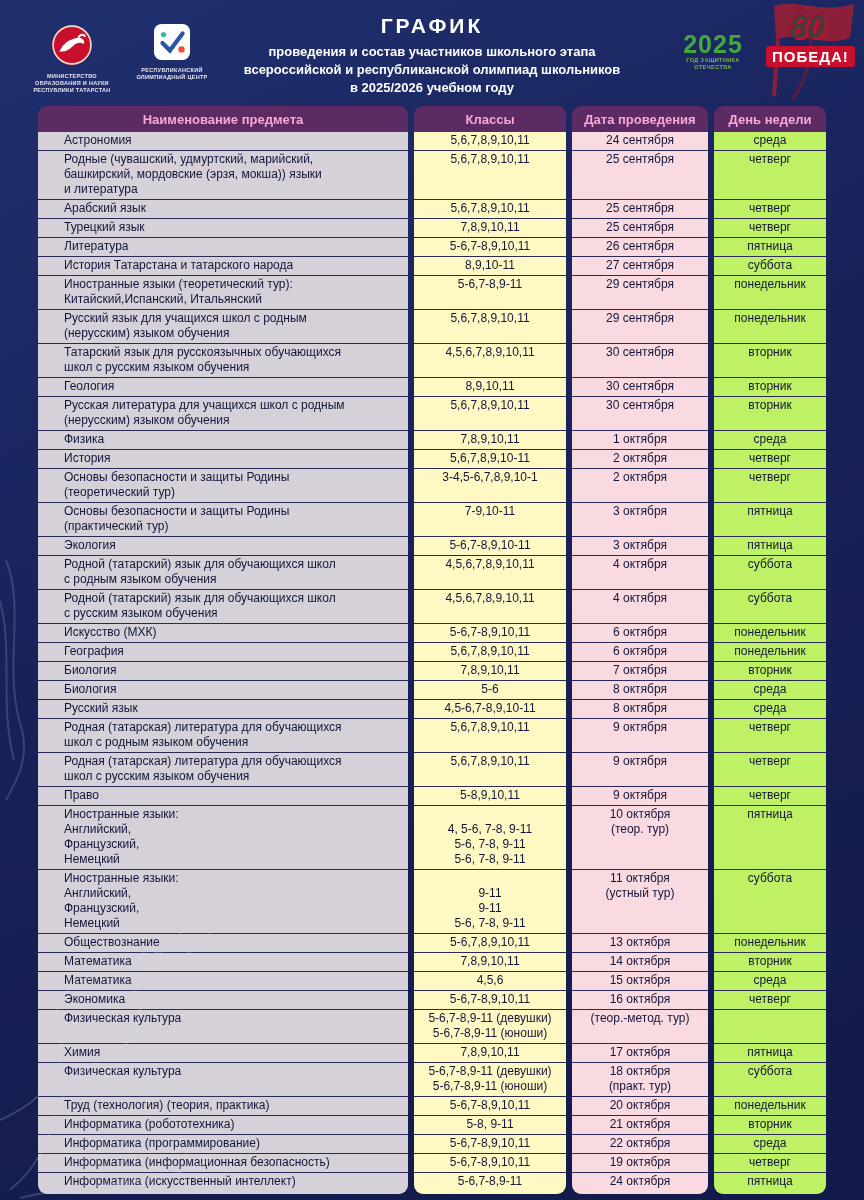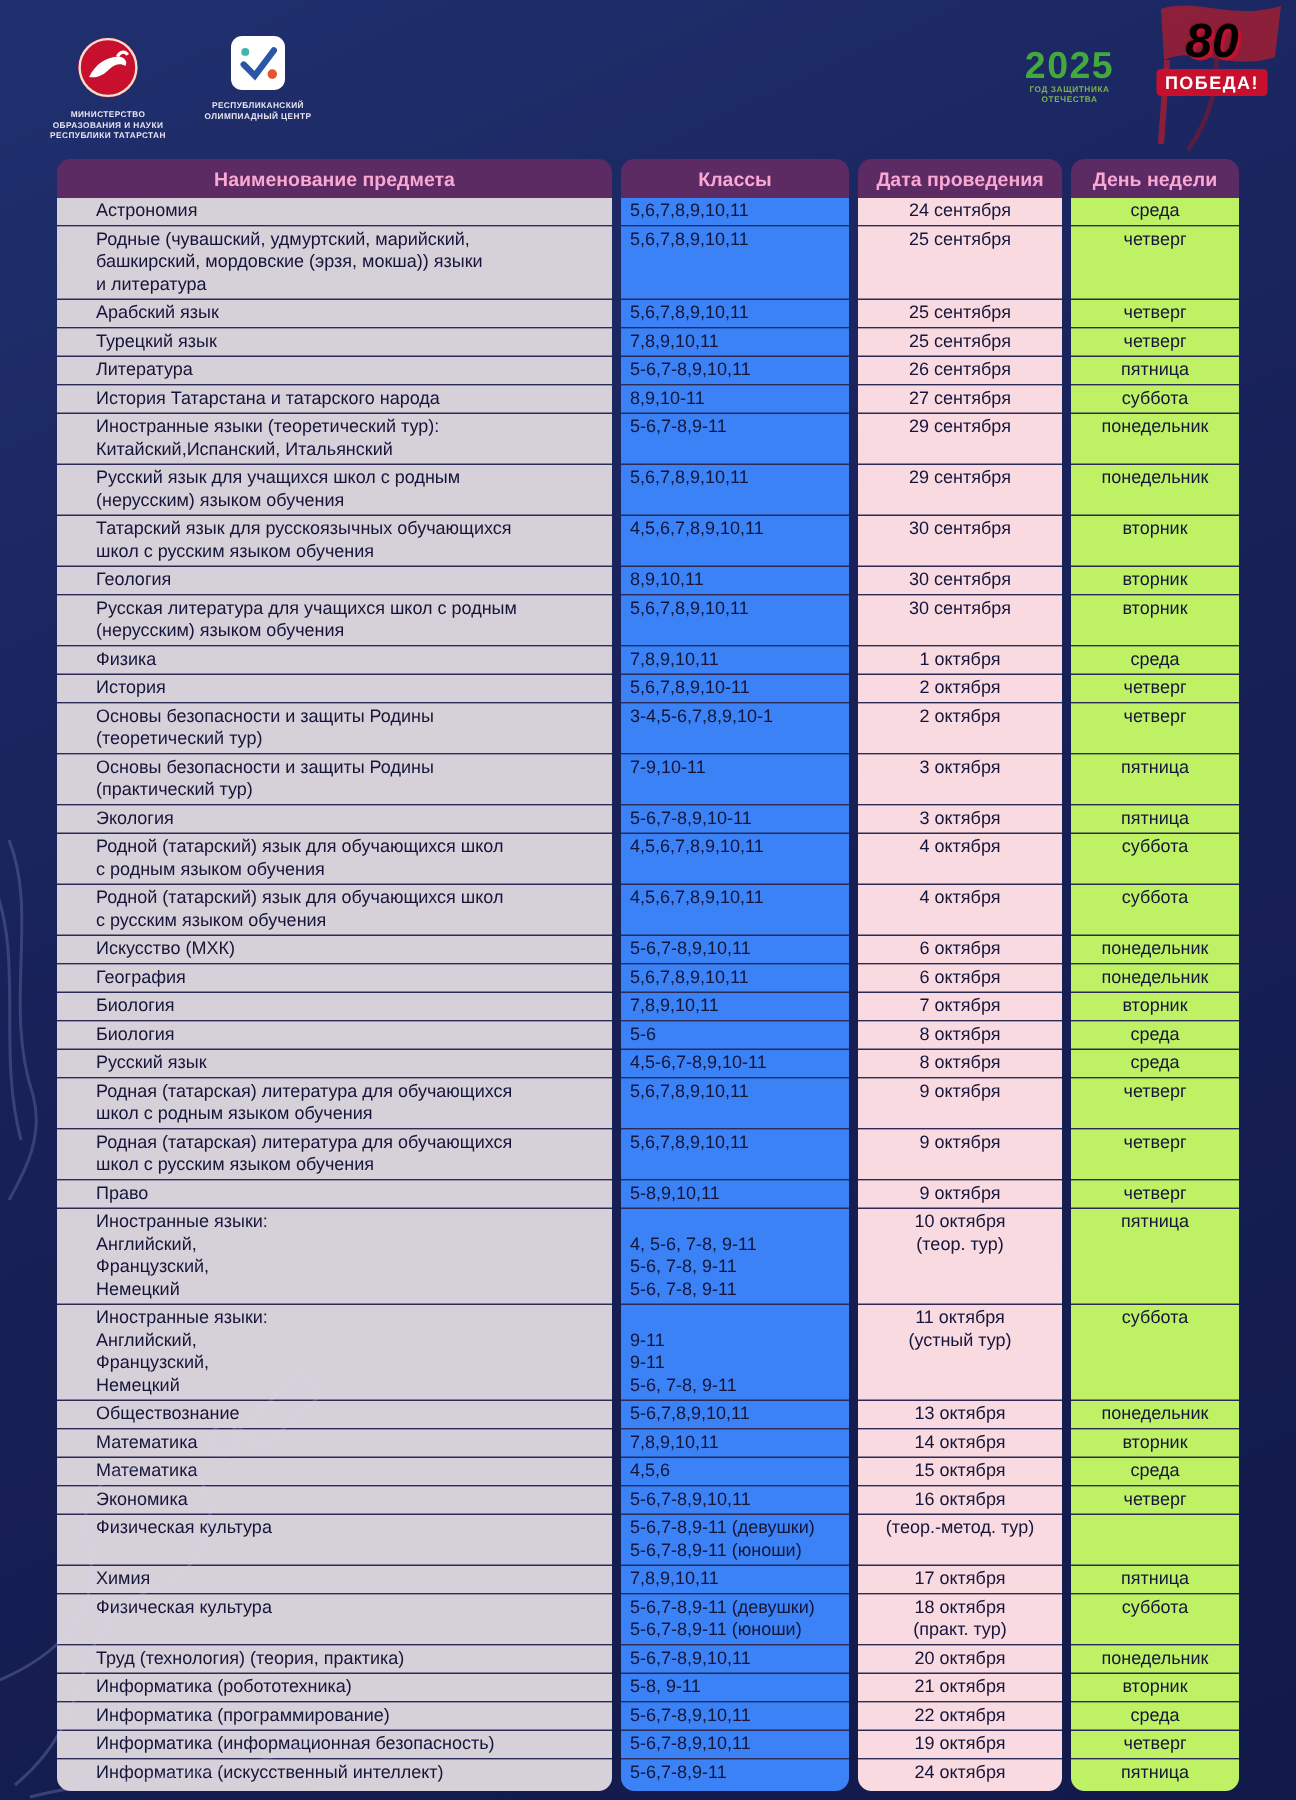--- a/index.html
+++ b/index.html
@@ -17,34 +17,34 @@
   .ministry{left:24px;top:24px;width:96px;}
   .olymp{left:128px;top:24px;width:88px;}
   .titles{position:absolute;left:50%;transform:translateX(-50%);top:14px;width:460px;
     text-align:center;color:#ffffff;}
   .title-main{font-size:21px;font-weight:700;letter-spacing:3px;margin-bottom:5px;}
   .subtitle-line{font-size:13px;font-weight:600;line-height:18px;}
   .year-logo{right:116px;top:31px;width:70px;}
   .year-number{color:#43a93f;font-size:25px;font-weight:800;letter-spacing:1px;line-height:26px;}
   .year-caption{color:#7ab648;font-size:5.5px;line-height:7px;font-weight:700;white-space:pre-line;letter-spacing:.4px;}
   .victory{right:14px;top:10px;width:84px;}
-  .victory-number{color:#000000;font-size:32px;font-weight:800;font-style:italic;line-height:34px;
+  .victory-number{color:#404040;font-size:32px;font-weight:800;font-style:italic;line-height:34px;
     text-shadow:2px 2px 0 #c8102e, -1px -1px 0 #8c1626;}
-  .victory-caption{display:inline-block;background:#c8102e;color:#fff;font-size:12px;font-weight:800;
+  .victory-caption{display:inline-block;background:#c8102e;color:#fff;font-size:15px;font-weight:800;
     letter-spacing:1px;border-radius:3px;padding:2px 6px;margin-top:2px;}
   
   .table-wrap{width:788px;margin:4px auto 0;}
   #grid-table{display:grid;grid-template-columns:370px 152px 136px 112px;column-gap:6px;}
   .trow{display:contents;}
   .hcell{background:#5d2b63;color:#f9a8d4;font-size:13px;font-weight:700;text-align:center;
     padding:6px 2px 5px;border-radius:9px 9px 0 0;}
   .cell{font-size:12px;line-height:15px;color:#15153a;padding:1px 6px 2px;
     border-bottom:1px solid #2b2a55;white-space:pre-line;}
   .cell.subject{background:#d6d0d9;padding-left:26px;}
-  .cell.classes{background:#3b82f6;text-align:left;}
+  .cell.classes{background:#fef9c3;text-align:center;}
   .cell.date{background:#f8dae0;text-align:center;}
   .cell.day{background:#bef264;text-align:center;}
   .cell.last{border-bottom:none;border-radius:0 0 9px 9px;padding-bottom:5px;}
 </style>
 </head>
 <body>
 
 <svg class="bg-art" style="right:0;top:0;opacity:.8" width="150" height="110" viewBox="0 0 150 110">
   <path d="M60 6 C85 -2 105 14 140 4 L136 38 C105 48 85 30 62 40 Z" fill="#a81e31"></path>
   <path d="M64 40 L60 96" stroke="#a81e31" stroke-width="4" fill="none"></path>
@@ -84,20 +84,26 @@
     <svg width="36" height="36" viewBox="0 0 34 34">
       <rect width="34" height="34" rx="7" fill="#ffffff"></rect>
       <path d="M8 18 L15 25 L27 9" stroke="#2b55a5" stroke-width="4" fill="none" stroke-linecap="round"></path>
       <circle cx="26" cy="24" r="3" fill="#e9532f"></circle>
       <circle cx="9" cy="10" r="2.5" fill="#41b6a8"></circle>
     </svg>
     <div class="logo-caption">РЕСПУБЛИКАНСКИЙ
 ОЛИМПИАДНЫЙ ЦЕНТР</div>
   </div>
 
+  <div class="titles">
+    <div class="title-main">ГРАФИК</div>
+    <div class="subtitle-line">проведения и состав участников школьного этапа</div>
+    <div class="subtitle-line">всероссийской и республиканской олимпиад школьников</div>
+    <div class="subtitle-line">в 2025/2026 учебном году</div>
+  </div>
 
   <div class="logo-block year-logo">
     <div class="year-number">2025</div>
     <div class="year-caption">ГОД ЗАЩИТНИКА
 ОТЕЧЕСТВА</div>
   </div>
 
   <div class="logo-block victory">
     <div class="victory-number">80</div>
     <div class="victory-caption">ПОБЕДА!</div>

